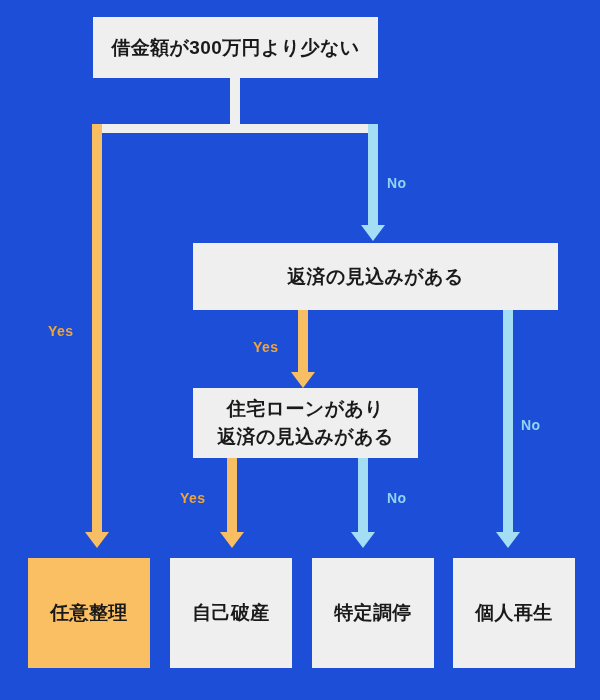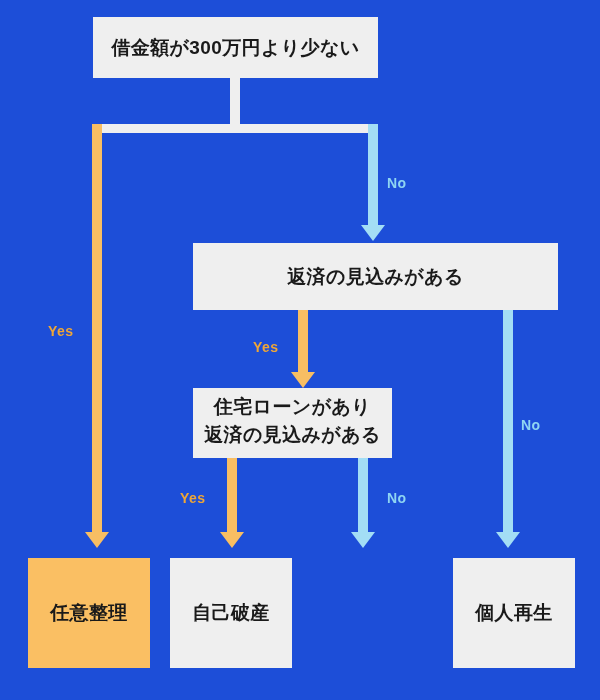--- a/index.html
+++ b/index.html
@@ -91,39 +91,42 @@
   </div>
 
   <div class="conn-line" style="left:298px; top:310px; width:10px; height:63px; background:#f8be63;"></div>
   <div class="conn-head" style="left:291px; top:372px; border-top:16px solid #f8be63;"></div>
   <div class="edge-label lbl-yes" style="left:253px; top:339px;">Yes</div>
 
   <div class="conn-line" style="left:503px; top:310px; width:10px; height:223px; background:#a3def5;"></div>
   <div class="conn-head" style="left:496px; top:532px; border-top:16px solid #a3def5;"></div>
   <div class="edge-label lbl-no" style="left:521px; top:417px;">No</div>
 
-  <div class="node node-q" style="left:193px; top:388px; width:199px; height:70px; flex-direction:column;font-family:Liberation Mono, monospace;">
+  <div class="node node-q" style="left:193px; top:388px; width:225px; height:70px; flex-direction:column;">
     <span>住宅ローンがあり</span>
     <span>返済の見込みがある</span>
   </div>
 
   <div class="conn-line" style="left:227px; top:458px; width:10px; height:75px; background:#f8be63;"></div>
   <div class="conn-head" style="left:220px; top:532px; border-top:16px solid #f8be63;"></div>
   <div class="edge-label lbl-yes" style="left:180px; top:490px;">Yes</div>
 
   <div class="conn-line" style="left:358px; top:458px; width:10px; height:75px; background:#a3def5;"></div>
   <div class="conn-head" style="left:351px; top:532px; border-top:16px solid #a3def5;"></div>
   <div class="edge-label lbl-no" style="left:387px; top:490px;">No</div>
 
   <div class="node node-result highlight" style="left:28px; top:558px; width:122px; height:110px;">
     <span>任意整理</span>
   </div>
 
   <div class="node node-result" style="left:170px; top:558px; width:122px; height:110px;">
     <span>自己破産</span>
   </div>
 
+  <div class="node node-result" style="left:312px; top:558px; width:122px; height:110px;">
+    <span>特定調停</span>
+  </div>
 
   <div class="node node-result" style="left:453px; top:558px; width:122px; height:110px;">
     <span>個人再生</span>
   </div>
 
 </div>
 
 </body></html>

